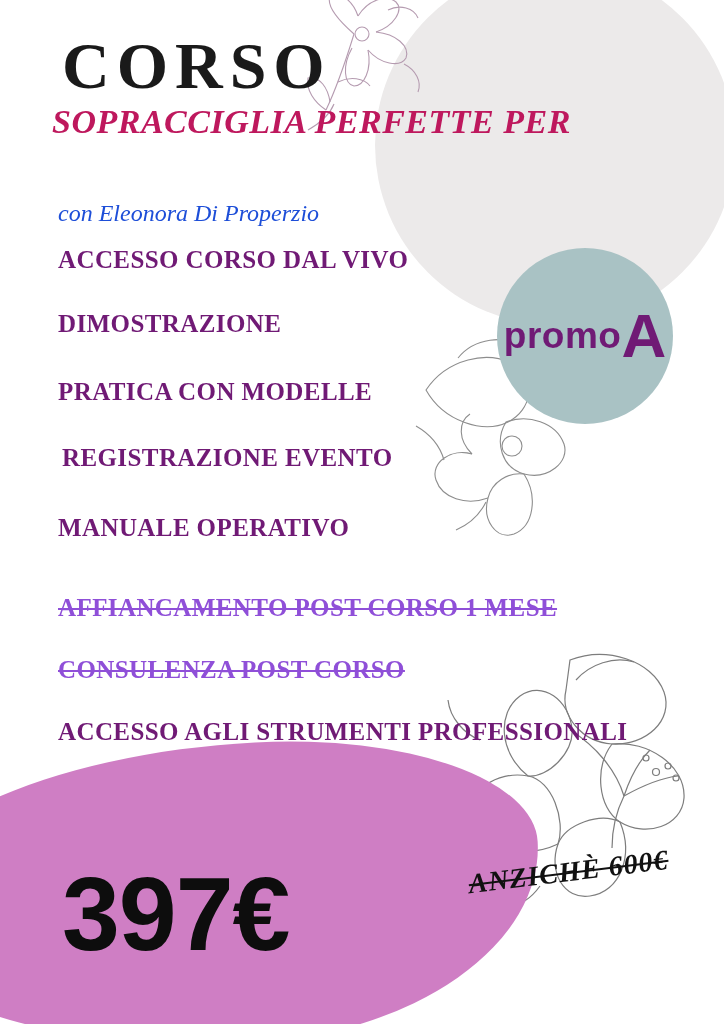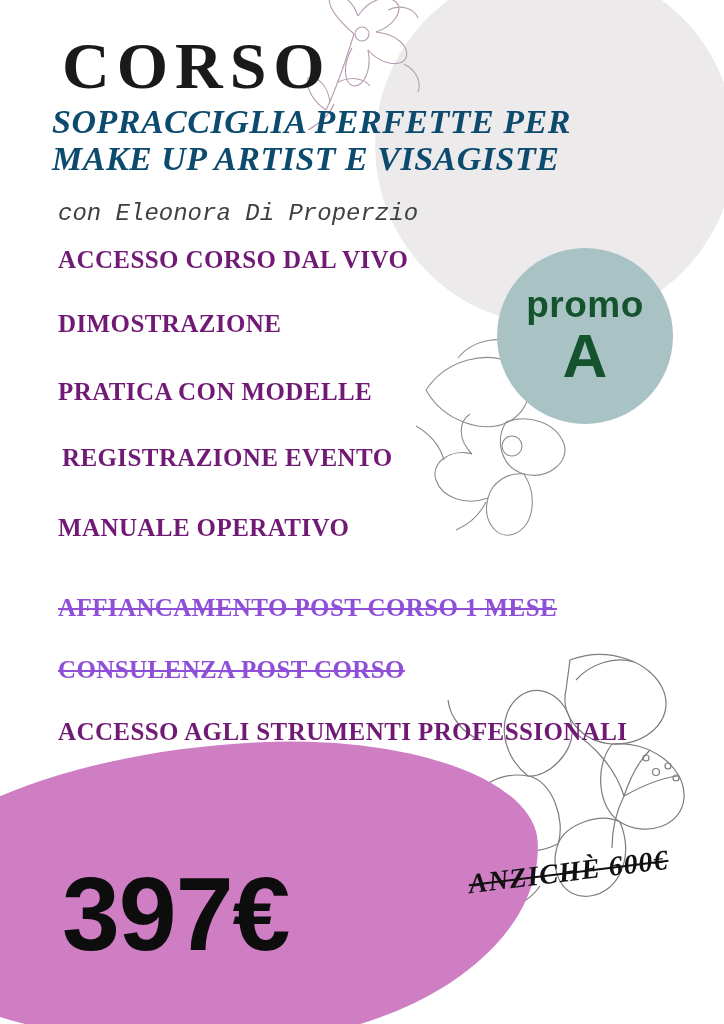--- a/index.html
+++ b/index.html
@@ -33,24 +33,23 @@
   }
   .promo-circle {
     position: absolute;
     left: 497px;
     top: 248px;
     width: 176px;
     height: 176px;
     border-radius: 50%;
     background: #a9c2c4;
     display: flex;
-    flex-direction: column;
     align-items: center;
     justify-content: center;
-    color: #14532d;
+    color: #701a75;
   }
   .promo-word {
     font-family: "Liberation Sans", sans-serif;
     font-weight: bold;
     font-size: 37px;
     letter-spacing: 0.5px;
     line-height: 1;
     margin-bottom: 2px;
   }
   .promo-letter {
@@ -101,34 +100,34 @@
   .subtitle {
     position: absolute;
     left: 52px;
     top: 104px;
     width: 668px;
     font-family: "Liberation Serif", serif;
     font-weight: bold;
     font-style: italic;
     font-size: 34px;
     line-height: 1.08;
-    color: #0c4a6e;
+    color: #be185d;
     letter-spacing: 0.5px;
   }
   .subtitle .l2 { display: block; }
   .subtitle .l3 { display: block; text-align: right; padding-right: 28px; }
 
   .byline {
     position: absolute;
     left: 58px;
     top: 200px;
-    font-family: Liberation Mono, monospace;
+    font-family: Liberation Serif, serif;
     font-style: italic;
     font-size: 24px;
-    color: #404040;
+    color: #1d4ed8;
   }
 
   .features {
     position: absolute;
     left: 0;
     top: 246px;
     width: 724px;
   }
   .feature {
     font-family: "Liberation Serif", serif;
@@ -234,21 +233,20 @@
   </div>
 
   <div class="pink-blob"></div>
 
   <div class="content">
 
     <div class="title">CORSO</div>
 
     <div class="subtitle">
       <span class="l1">SOPRACCIGLIA PERFETTE PER</span>
-      <span class="l2">MAKE UP ARTIST E VISAGISTE</span>
     </div>
 
     <div class="byline">con Eleonora Di Properzio</div>
 
     <div class="promo-circle">
       <span class="promo-word">promo</span>
       <span class="promo-letter">A</span>
     </div>
 
     <div class="features" id="feature-list">

